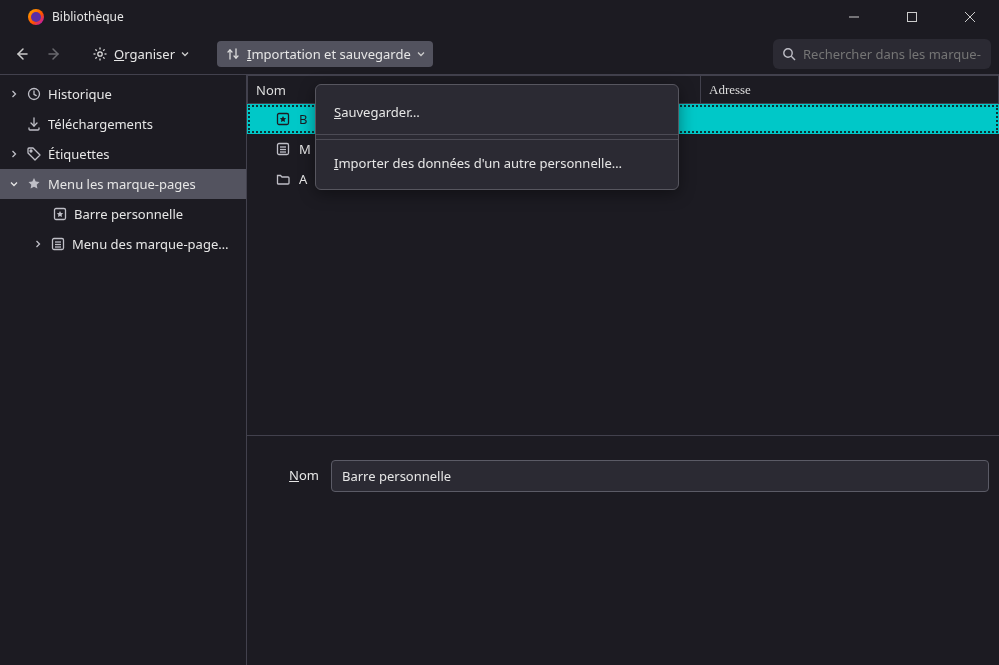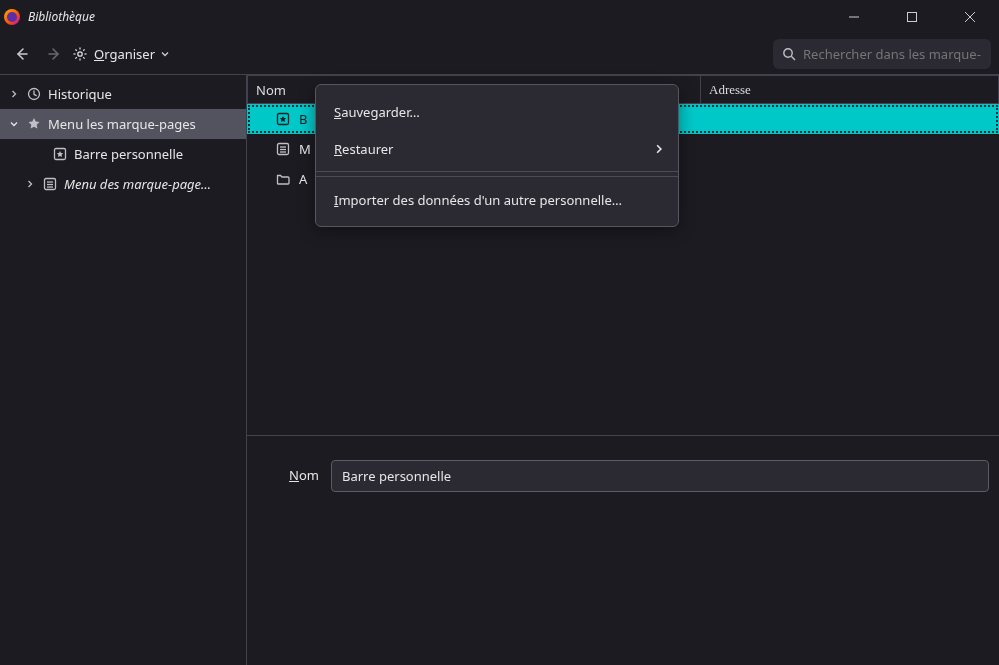--- a/index.html
+++ b/index.html
@@ -1,47 +1,47 @@
 <!DOCTYPE html>
 <html><head>
   <meta charset="utf-8">
   <style>
     * { box-sizing: border-box; margin: 0; padding: 0; font-family: "Segoe UI", system-ui, sans-serif; }
     html, body { height: 100%; background: #1c1b22; color: #ddd; overflow: hidden; }
     body { width: 999px; height: 665px; position: relative; }
 
     
-    .titlebar { height: 33px; background: #1c1b22; display: flex; align-items: center; padding-left: 4px; color: #e6e6e6; font-size: 12px; font-style: italic; }
+    .titlebar { height: 33px; background: #1c1b22; display: flex; align-items: center; padding-left: 28px; color: #e6e6e6; font-size: 12px; }
     .titlebar .app-icon { width: 16px; height: 16px; margin-right: 8px; border-radius: 50%; background: linear-gradient(135deg,#ff9d00 10%,#ff4e00 60%,#a200ff 100%); position: relative; }
     .titlebar .app-icon::after { content:""; position:absolute; top:3px; left:3px; width:10px; height:10px; border-radius:50%; background: #5a2ea6;}
     .win-controls { margin-left: auto; display: flex; height: 33px; }
     .win-btn { width: 58px; height: 33px; display: flex; align-items: center; justify-content: center; color:#ccc; }
 
     
-    .toolbar { height: 42px; background: #1c1b22; display: flex; align-items: center; gap: 0; padding: 0 8px 0 12px; border-bottom: 1px solid #42414d; }
+    .toolbar { height: 42px; background: #1c1b22; display: flex; align-items: center; gap: 20px; padding: 0 8px 0 12px; border-bottom: 1px solid #42414d; }
     .nav-group { display: flex; gap: 16px; align-items:center; color:#ccc; }
     .nav-btn { width:18px; height:18px; display:flex; align-items:center; justify-content:center; color:#ccc; }
     .nav-btn.disabled { color:#6a6a6f; }
 
     .menu-btn { display:flex; align-items:center; gap:6px; padding:4px 8px; border-radius:4px; color:#e6e6e6; font-size:13px; }
     .menu-btn.active { background:#52525e; }
     .menu-icon { display:inline-flex; align-items:center; justify-content:center; }
     .menu-label .u { text-decoration: underline; }
 
     .search-wrap { margin-left:auto; width:218px; }
     .search-input { width:100%; height:30px; background:#2b2a33; border:none; border-radius:6px; padding:0 10px 0 30px; color:#bfbfc7; font-size:13px; outline:none; }
     .search-hold { position:relative; }
     .search-ico { position:absolute; left:8px; top:7px; color:#bfbfc7; }
 
     
     .main { position:absolute; top:75px; left:0; right:0; bottom:0; display:flex; }
     .sidebar { width:247px; background:#1c1b22; padding-top:4px; border-right:1px solid #42414d; }
     .tree-row { display:flex; align-items:center; height:30px; font-size:13px; color:#e6e6e6; padding-left:8px; gap:6px; }
     .tree-row.selected { background:#53535f; }
-    .tree-indent-1 { padding-left: 24px; font-style: italic; }
+    .tree-indent-1 { padding-left: 32px; }
     .tree-indent-2 { padding-left: 52px; }
     .expander { width:12px; color:#bfbfc7; display:inline-flex; justify-content:center; }
     .expander.none { visibility:hidden; }
 
     
     .right-pane { flex:1; display:flex; flex-direction:column; background:#1c1b22; position:relative; }
     .col-headers { height:29px; display:flex; align-items:stretch; font-size:13px; color:#ddd; }
     .col-cell { display:flex; align-items:center; padding-left:8px; border:1px solid #42414d; border-left:none; }
     .col-cell.nom { width:454px; border-left:1px solid #42414d; }
     .col-cell.adresse { flex:1;font-family:Liberation Serif, serif; }
@@ -129,20 +129,36 @@
     </span>
     <span class="menu-label"><span class="u">O</span><span>rganiser</span></span>
     <span>
         <svg width="8" height="8" viewBox="0 0 8 8">
           <path d="M1 2.5 4 5.5 7 2.5" stroke="#ccc" stroke-width="1.3" fill="none"></path>
         </svg>
       </span>
   </div>
 
 
+  <div class="menu-btn active">
+    <span class="menu-icon">
+      <svg width="16" height="16" viewBox="0 0 16 16" stroke="#ddd" stroke-width="1.3" fill="none" stroke-linecap="round" stroke-linejoin="round">
+          <path d="M5 13V4"></path>
+          <path d="M3 6l2-2 2 2"></path>
+          <path d="M11 3v9"></path>
+          <path d="M9 10l2 2 2-2"></path>
+        </svg>
+    </span>
+    <span class="menu-label"><span class="u">I</span><span>mportation et sauvegarde</span></span>
+    <span>
+        <svg width="8" height="8" viewBox="0 0 8 8">
+          <path d="M1 2.5 4 5.5 7 2.5" stroke="#ccc" stroke-width="1.3" fill="none"></path>
+        </svg>
+      </span>
+  </div>
 
   <div class="search-wrap search-hold">
     <span class="search-ico">
       <svg width="16" height="16" viewBox="0 0 16 16">
           <circle cx="7" cy="7" r="4.2" fill="none" stroke="#bfbfc7" stroke-width="1.4"></circle>
           <line x1="10.3" y1="10.3" x2="14" y2="14" stroke="#bfbfc7" stroke-width="1.4"></line>
         </svg>
     </span>
     <input class="search-input" placeholder="Rechercher dans les marque-pages" style="">
   </div>
@@ -157,20 +173,45 @@
             <path d="M2.5 1 5.5 4 2.5 7" stroke="#bfbfc7" stroke-width="1.3" fill="none"></path>
           </svg>
         </span>
       <span>
           <svg width="16" height="16" viewBox="0 0 16 16">
             <circle cx="8" cy="8" r="5.5" fill="none" stroke="#bfbfc7" stroke-width="1.3"></circle>
             <path d="M8 5v3.3l2.2 1.3" stroke="#bfbfc7" stroke-width="1.3" fill="none" stroke-linecap="round"></path>
           </svg>
         </span>
       <span>Historique</span>
+    </div>
+    <div class="tree-row">
+      <span class="expander none"></span>
+      <span>
+          <svg width="16" height="16" viewBox="0 0 16 16" stroke="#bfbfc7" stroke-width="1.3" fill="none" stroke-linecap="round" stroke-linejoin="round">
+            <path d="M8 2v8"></path>
+            <path d="M5 7l3 3 3-3"></path>
+            <path d="M3 12v1a1 1 0 001 1h8a1 1 0 001-1v-1"></path>
+          </svg>
+        </span>
+      <span>Téléchargements</span>
+    </div>
+    <div class="tree-row">
+      <span class="expander">
+          <svg width="8" height="8" viewBox="0 0 8 8">
+            <path d="M2.5 1 5.5 4 2.5 7" stroke="#bfbfc7" stroke-width="1.3" fill="none"></path>
+          </svg>
+        </span>
+      <span>
+          <svg width="16" height="16" viewBox="0 0 16 16" stroke="#bfbfc7" stroke-width="1.3" fill="none" stroke-linejoin="round">
+            <path d="M2 7V3a1 1 0 011-1h4l7 7-5 5-7-7z"></path>
+            <circle cx="5" cy="5" r="1" fill="#bfbfc7"></circle>
+          </svg>
+        </span>
+      <span>Étiquettes</span>
     </div>
     <div class="tree-row selected">
       <span class="expander">
           <svg width="8" height="8" viewBox="0 0 8 8">
             <path d="M1 2.5 4 5.5 7 2.5" stroke="#e6e6e6" stroke-width="1.3" fill="none"></path>
           </svg>
         </span>
       <span>
           <svg width="16" height="16" viewBox="0 0 16 16">
             <path d="M8 2l1.7 3.5 3.8.5-2.8 2.7.7 3.8L8 10.7 4.6 12.5l.7-3.8L2.5 6l3.8-.5L8 2z" fill="#bfbfc7"></path>
@@ -246,26 +287,18 @@
       <span class="detail-label"><span class="u">N</span><span>om</span></span>
       <input value="Barre personnelle" style="">
     </div>
   </div>
 </div>
 
 <div class="dropdown">
   <div class="dd-item">
       <span><span class="u">S</span><span>auvegarder…</span></span>
     </div>
-  <div class="dd-item">
-    <span><span class="u">R</span><span>estaurer</span></span>
-    <span class="dd-chevron">
-        <svg width="10" height="10" viewBox="0 0 8 8">
-          <path d="M2.5 1 5.5 4 2.5 7" stroke="#e6e6e6" stroke-width="1.3" fill="none"></path>
-        </svg>
-      </span>
-  </div>
   <div class="dd-sep"></div>
   <div class="dd-sep"></div>
   <div class="dd-item">
       <span><span class="u">I</span><span>mporter des données d'un autre personnelle…</span></span>
     </div>
 </div>
 
 </body></html>

